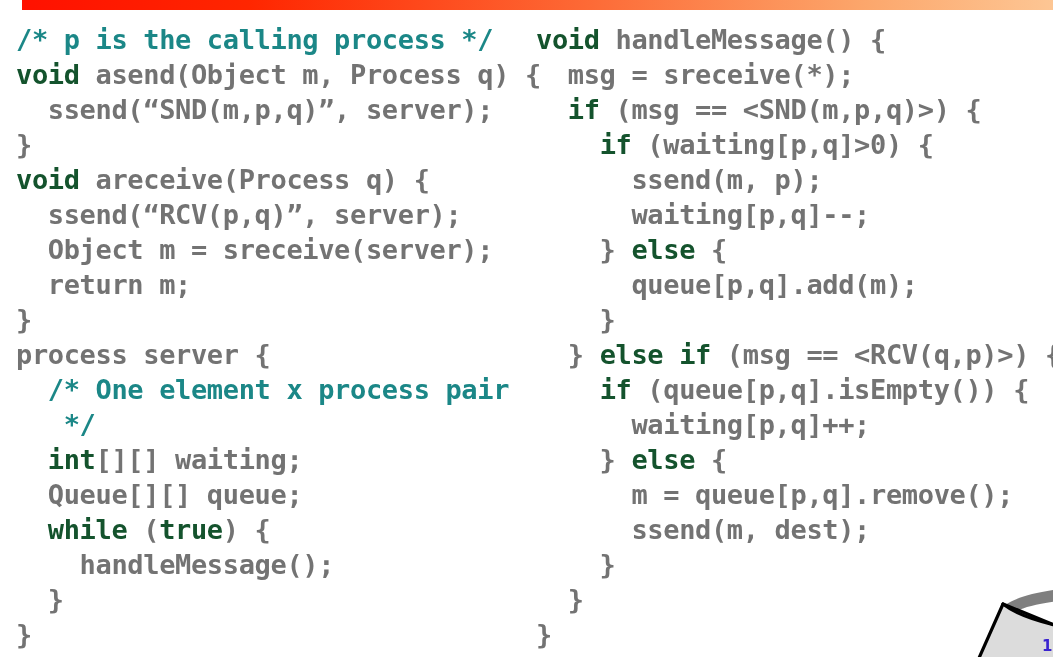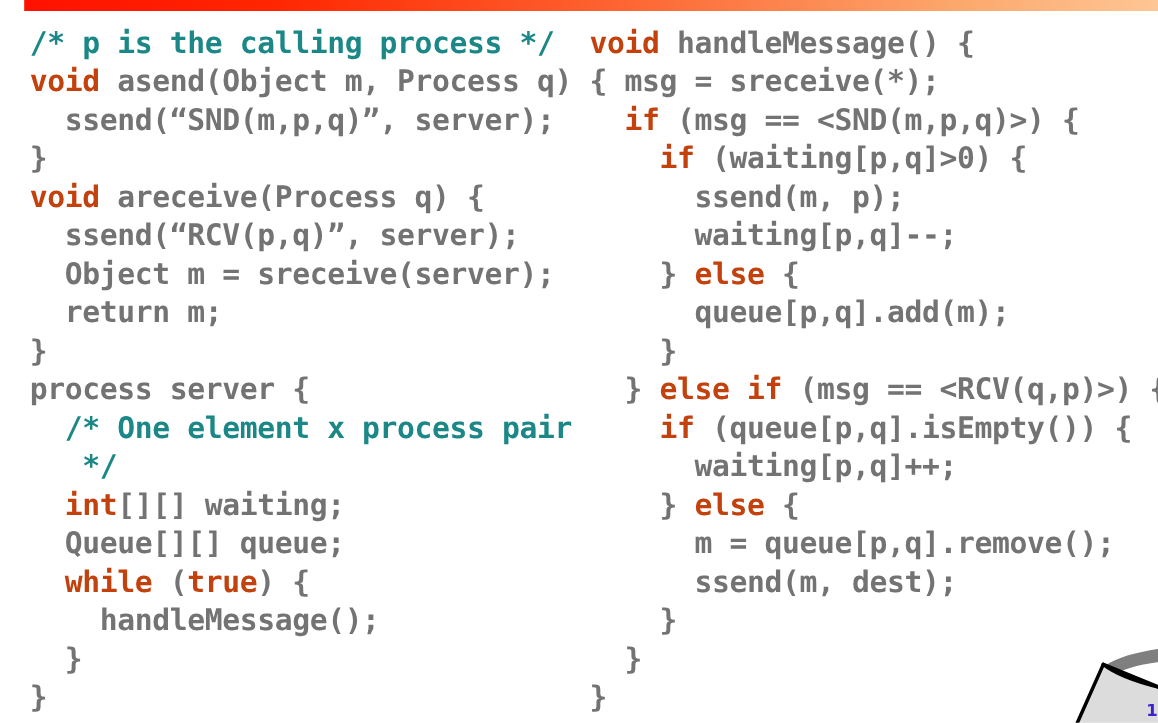--- a/index.html
+++ b/index.html
@@ -39,29 +39,29 @@
     position: absolute;
     top: 22px;
     font-family: "DejaVu Sans Mono", monospace;
     font-size: 27px;
     font-weight: bold;
     line-height: 35px;
     white-space: pre;
     color: #000000;
     letter-spacing: -0.35px;
   }
-  #col-left  { left: 27px;  width: 520px; }
+  #col-left  { left: 16px;  width: 520px; }
   #col-right { left: 536px; width: 517px; }
 
   .code-line {
     height: 35px;
     white-space: pre;
   }
 
-  .kw  { color: #c2410c; }
+  .kw  { color: #14532d; }
   .cmt { color: #1B8787; }
   .pl  { color: #737373; }
 
   
   #page-curl {
     position: absolute;
     right: -6px;
     bottom: -10px;
     width: 120px;
     height: 80px;

